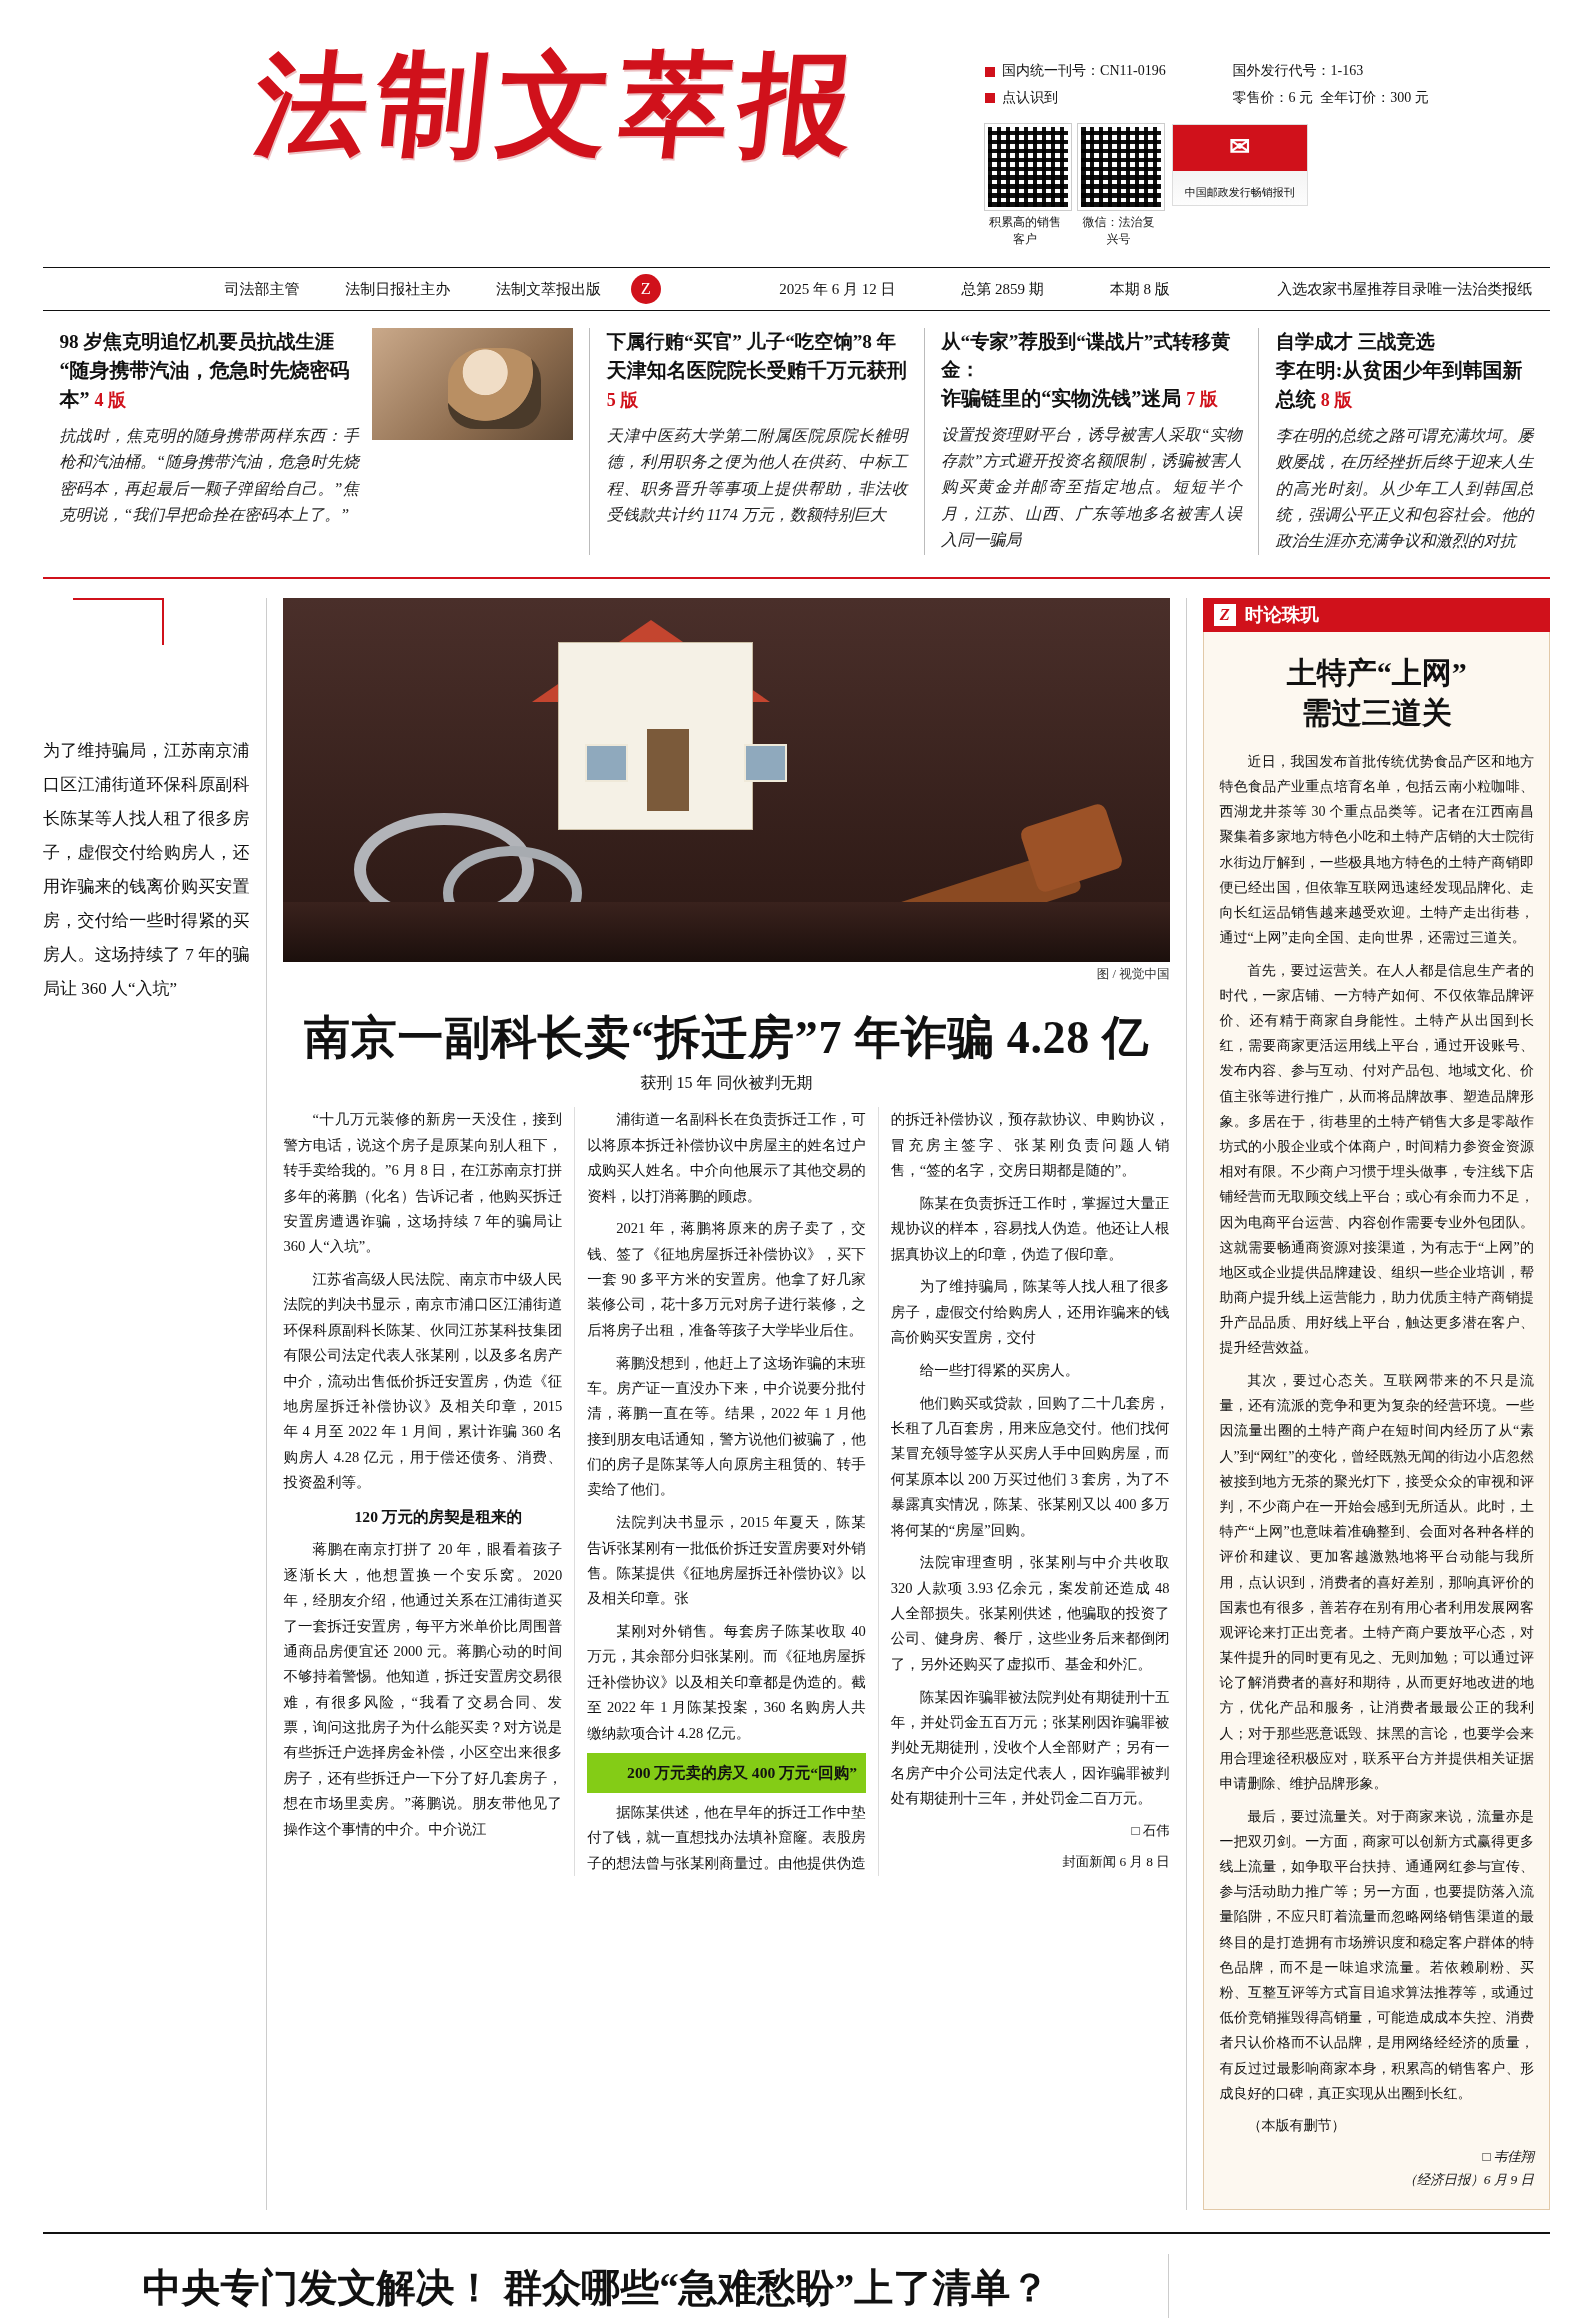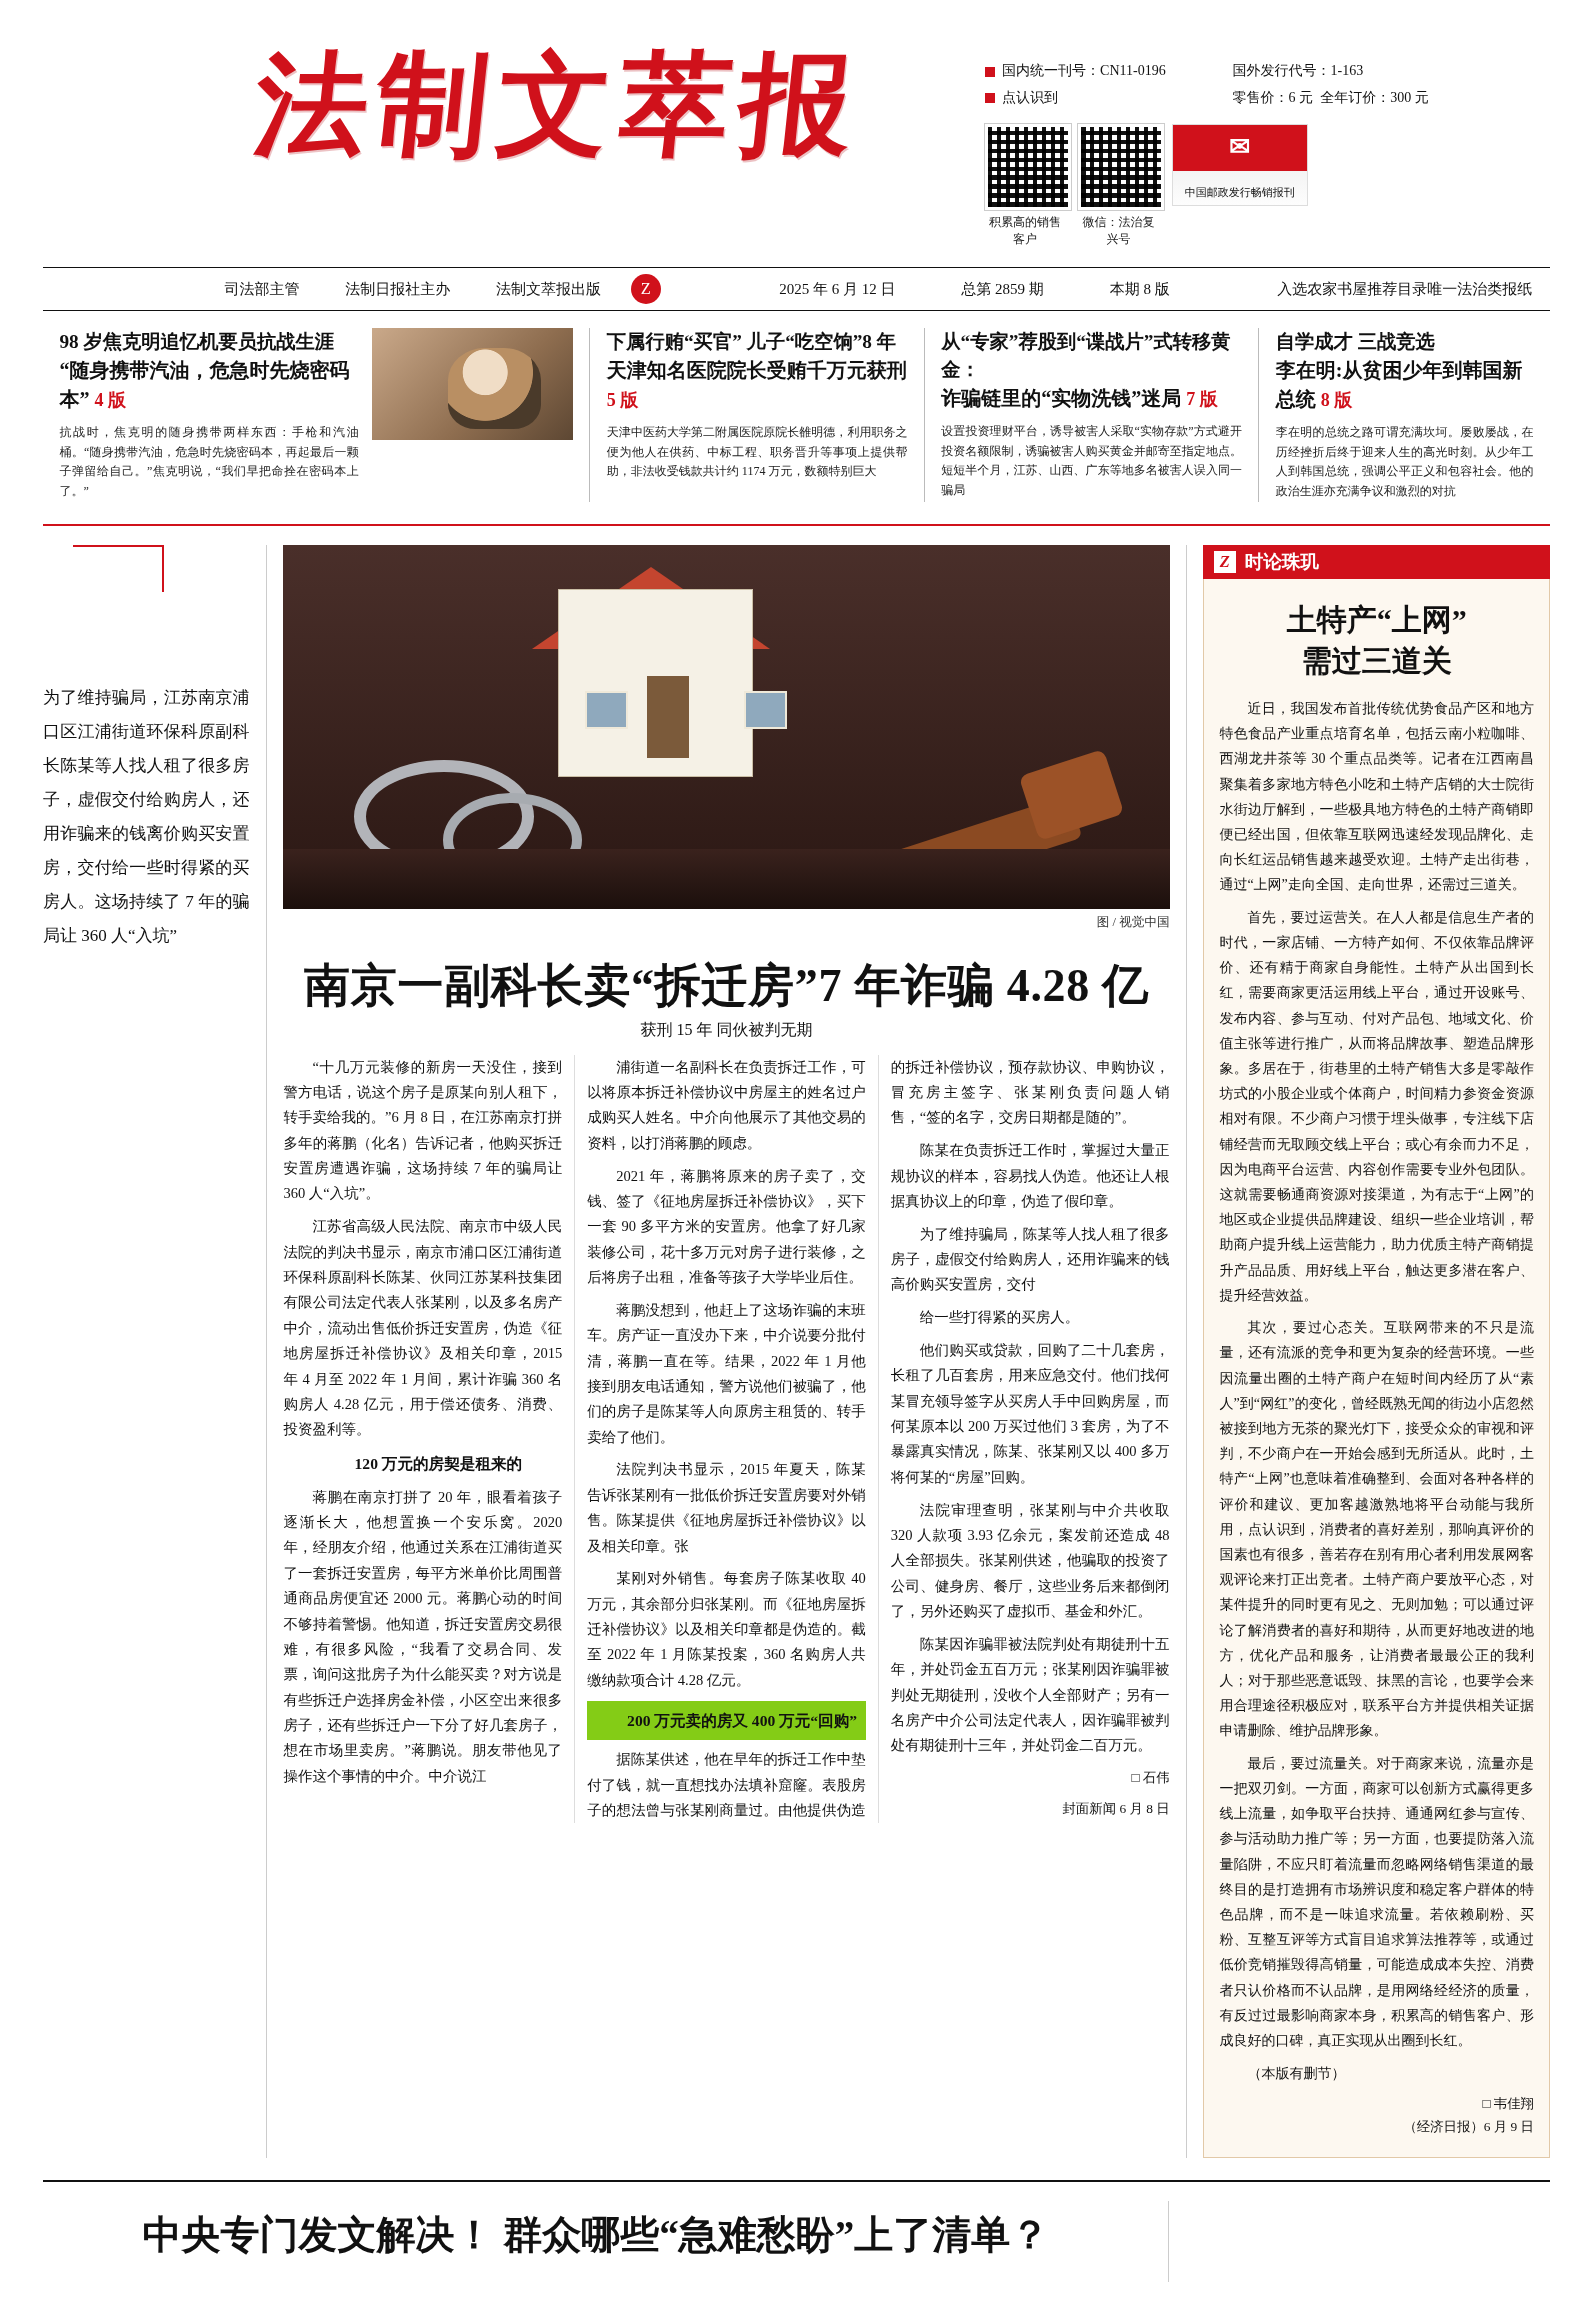--- a/index.html
+++ b/index.html
@@ -39,21 +39,21 @@
   .topstrip{display:flex;gap:0;margin-top:16.4px;border-bottom:2.2px solid #d0111b;padding-bottom:22px;}
   .ts-col{padding:0 16.4px;box-sizing:border-box;}
   .ts-col + .ts-col{border-left:0.7px solid #bbb;}
   .ts1{width:573px;display:flex;gap:13.4px;}
   .ts2{width:350px;}
   .ts3{width:350px;}
   .ts4{width:305px;}
   .ts-head{font-size:19.3px;font-weight:bold;line-height:1.45;}
   .ts-head2{font-size:20px;font-weight:bold;line-height:1.45;}
   .pg{color:#d0111b;font-weight:bold;font-size:18px;}
-  .ts-body{font-size:12px;line-height:1.65;margin-top:9px;text-align:justify;color:#222;}
+  .ts-body{font-size:16px;line-height:1.65;margin-top:9px;text-align:justify;color:#222;font-style:italic;}
   .photo-old{width:201px;height:112px;background:linear-gradient(135deg,#caa98a,#8e6d4f 60%,#5d4733);position:relative;flex:none;overflow:hidden;}
   .photo-old:after{content:"";position:absolute;left:38%;top:18%;width:46%;height:72%;background:radial-gradient(ellipse at 40% 30%,#f0ddc6 0 28%,#b98f63 29% 60%,#4a3a2a 61% 100%);border-radius:40% 40% 30% 30%;}
   
   .main{display:flex;margin-top:19.3px;}
   .colL{width:223px;padding-right:16.4px;box-sizing:border-box;}
   .colC{width:921px;padding:0 16.4px;box-sizing:border-box;border-left:0.7px solid #ccc;border-right:0.7px solid #ccc;}
   .colR{width:363px;padding-left:16.4px;box-sizing:border-box;}
   .lead-box{font-size:17px;line-height:2;color:#111;text-align:justify;margin-top:89px;}
   .lead-mark{width:89px;height:45px;border-top:2.2px solid #d0111b;border-right:2.2px solid #d0111b;margin-bottom:13.4px;margin-left:30px;}
   .hero{width:100%;height:364px;background:linear-gradient(180deg,#4a2f2a,#2a1713);position:relative;overflow:hidden;}
@@ -74,21 +74,21 @@
   .sub-t{font-weight:bold;font-size:15.6px;text-align:center;margin:10.4px 0 7.4px;text-indent:0;}
   .sub-t.boxed{background:#84cc16;padding:6px 3px;}
   .sign{text-align:right;font-size:13.4px;margin-top:6px;}
   
   .rhead{background:#d0111b;color:#fff;height:34px;display:flex;align-items:center;gap:9px;padding:0 10.4px;font-size:18.6px;font-weight:bold;}
   .rhead .zicon{width:22px;height:22px;background:#fff;color:#d0111b;font-weight:bold;display:flex;align-items:center;justify-content:center;font-size:16.4px;font-style:italic;}
   .rbox{border:0.7px solid #e2c9a8;border-top:none;background:#fdf8f0;padding:13.4px 15px 18px;}
   .rtitle{text-align:center;font-size:30px;font-weight:bold;line-height:1.35;margin:7.4px 0 15px;}
   .rtext{font-size:14px;line-height:1.8;text-align:justify;}
   .rtext p{margin:0 0 7.4px;text-indent:2em;}
-  .rsign{text-align:right;font-size:13.4px;margin-top:7.4px;line-height:1.7;}
+  .rsign{text-align:right;font-size:13.4px;margin-top:7.4px;line-height:1.7;font-style:italic;}
   
   .bottom{margin-top:22px;border-top:2.2px solid #111;padding-top:19.3px;display:flex;}
   .bcols{width:1190px;padding-right:19.3px;box-sizing:border-box;}
   .btitle{font-size:39px;font-weight:bold;text-align:center;margin:7.4px 0 19.3px;}
   .contact{width:403px;padding-left:19.3px;box-sizing:border-box;border-left:0.7px solid #ccc;}
 </style>
 </head>
 <body>
 
 <div class="page">

